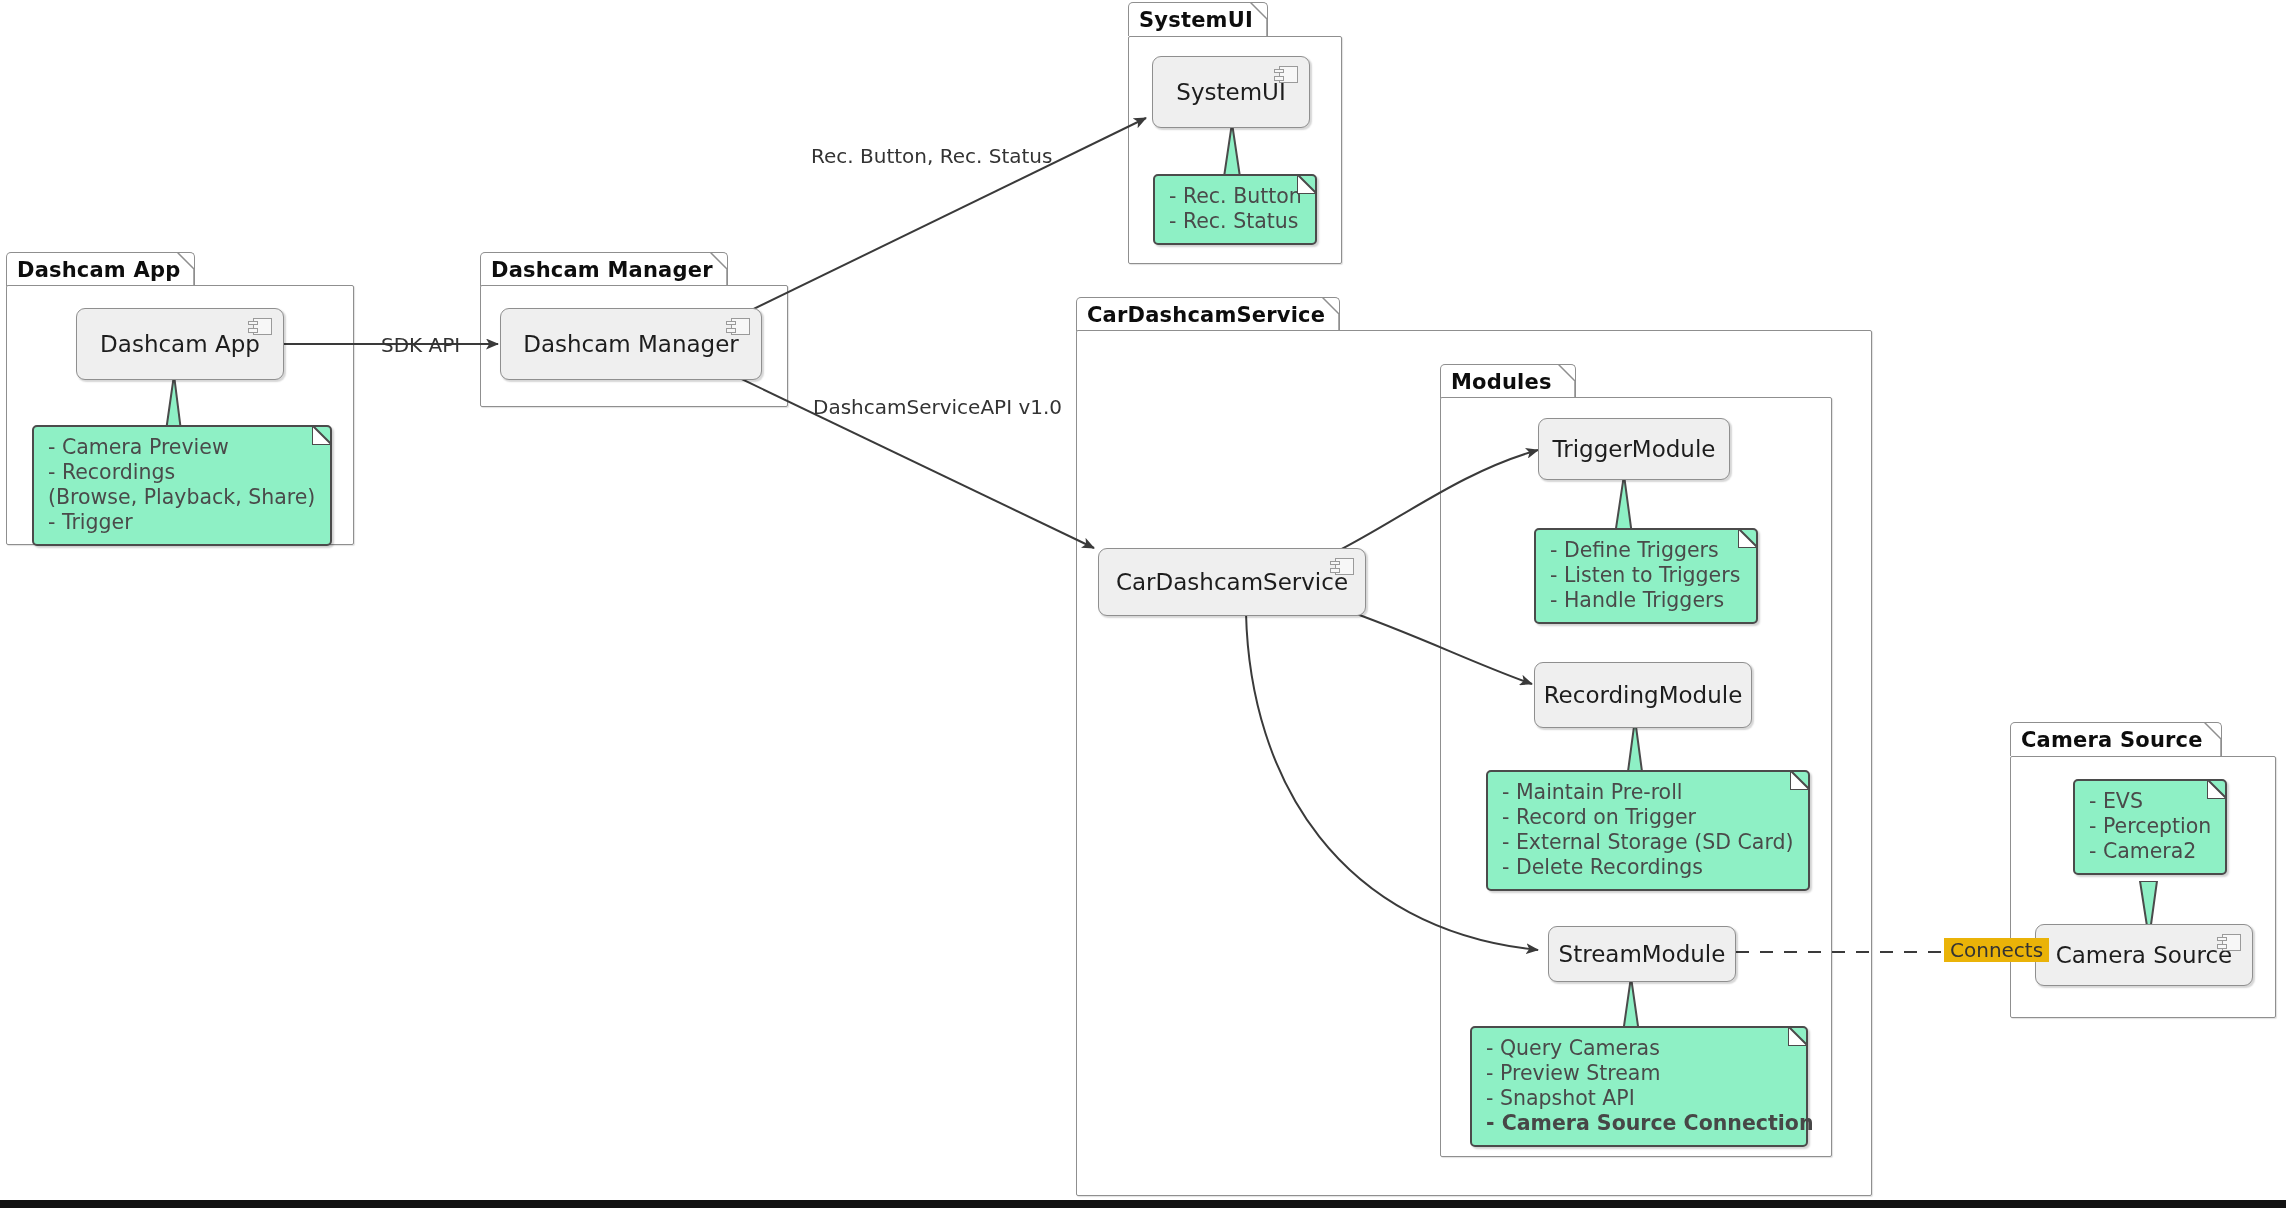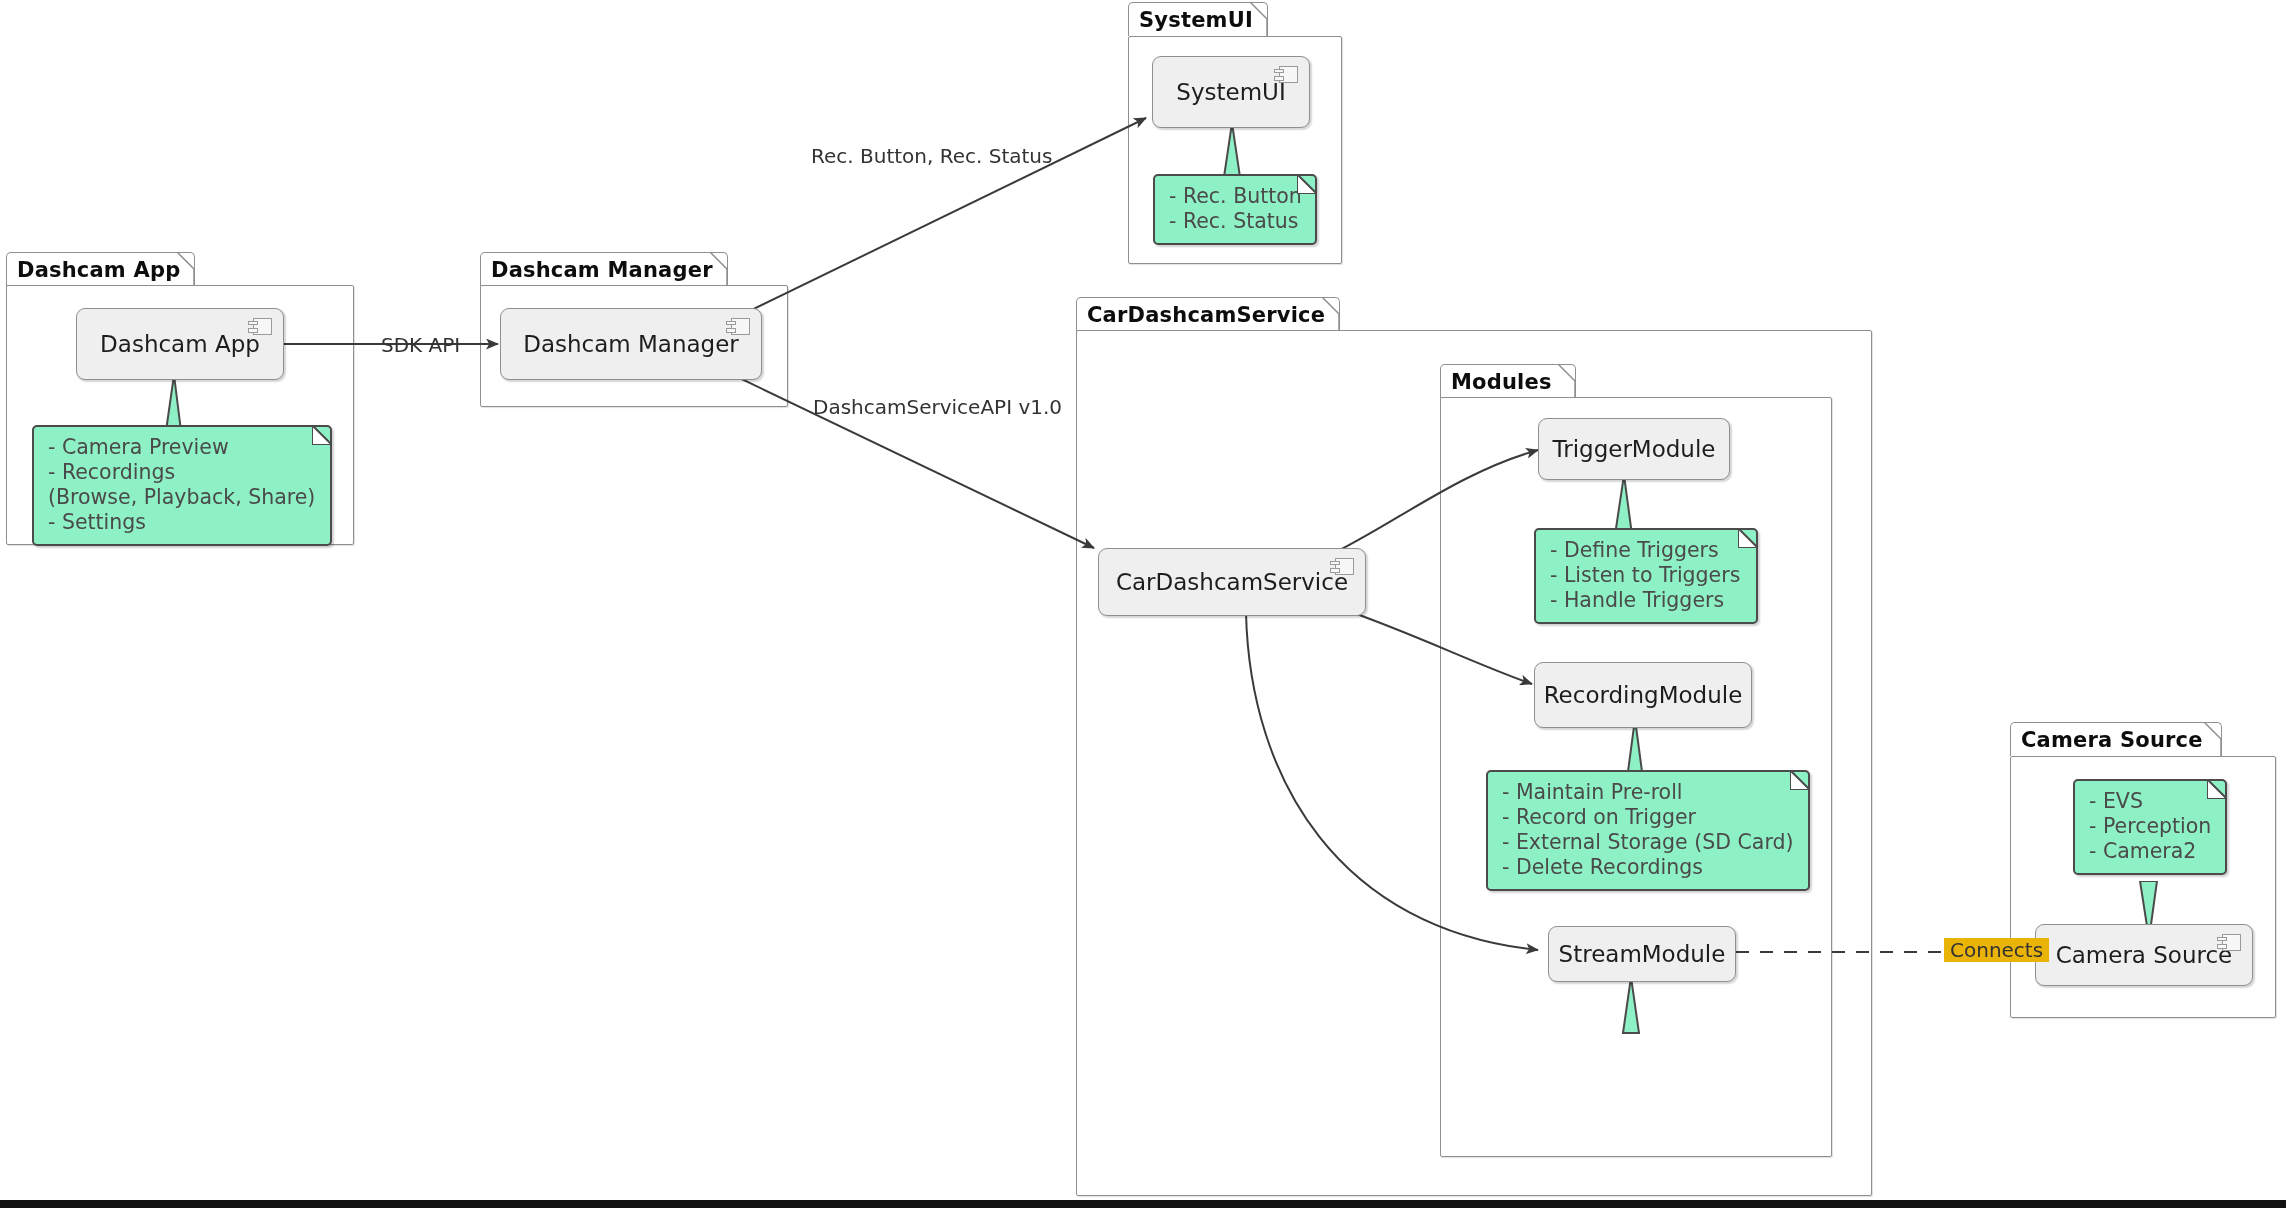--- a/index.html
+++ b/index.html
@@ -194,21 +194,21 @@
 
   <div class="note" style="left:32px; top:425px; width:300px;">
     <div class="dogear">
       <svg width="20" height="20" viewBox="0 0 20 20">
           <path d="M0,0 L20,20 L0,20 Z" fill="#ffffff" stroke="#4b4b4b" stroke-width="2"></path>
         </svg>
     </div>
     <div class="ln">- Camera Preview</div>
     <div class="ln">- Recordings</div>
     <div class="ln">  (Browse, Playback, Share)</div>
-    <div class="ln">- Settings</div>
+    <div class="ln">- Trigger</div>
   </div>
 
   <div class="pkg-tab" style="left:480px; top:252px; min-width:230px;">
     <span>Dashcam Manager</span>
     <span class="slant">
       <svg width="18" height="36" viewBox="0 0 18 36">
           <path d="M0,0 L17,17 L17,36" fill="#ffffff" stroke="#8f8f8f" stroke-width="1.5"></path>
         </svg>
     </span>
   </div>
@@ -319,20 +319,31 @@
     <div class="ln">- External Storage (SD Card)</div>
     <div class="ln">- Delete Recordings</div>
   </div>
 
   <div class="comp" style="left:1548px; top:926px; width:188px; height:56px;">
     <span>StreamModule</span>
   </div>
   <svg class="tail" style="left:1618px; top:977px; width:34px; height:58px;" viewBox="0 0 34 58">
     <path d="M13,0 L21,56 L5,56 Z" fill="#8ef0c5" stroke="#4b4b4b" stroke-width="2"></path>
   </svg>
+  <div class="note" style="left:1470px; top:1026px; width:338px;">
+    <div class="dogear">
+      <svg width="20" height="20" viewBox="0 0 20 20">
+          <path d="M0,0 L20,20 L0,20 Z" fill="#ffffff" stroke="#4b4b4b" stroke-width="2"></path>
+        </svg>
+    </div>
+    <div class="ln">- Query Cameras</div>
+    <div class="ln">- Preview Stream</div>
+    <div class="ln">- Snapshot API</div>
+    <div class="ln bold">- Camera Source Connection</div>
+  </div>
 
   <div class="pkg-tab" style="left:2010px; top:722px; min-width:212px;">
     <span>Camera Source</span>
     <span class="slant">
       <svg width="18" height="36" viewBox="0 0 18 36">
           <path d="M0,0 L17,17 L17,36" fill="#ffffff" stroke="#8f8f8f" stroke-width="1.5"></path>
         </svg>
     </span>
   </div>
   <div class="pkg" style="left:2010px; top:756px; width:266px; height:262px;"></div>

